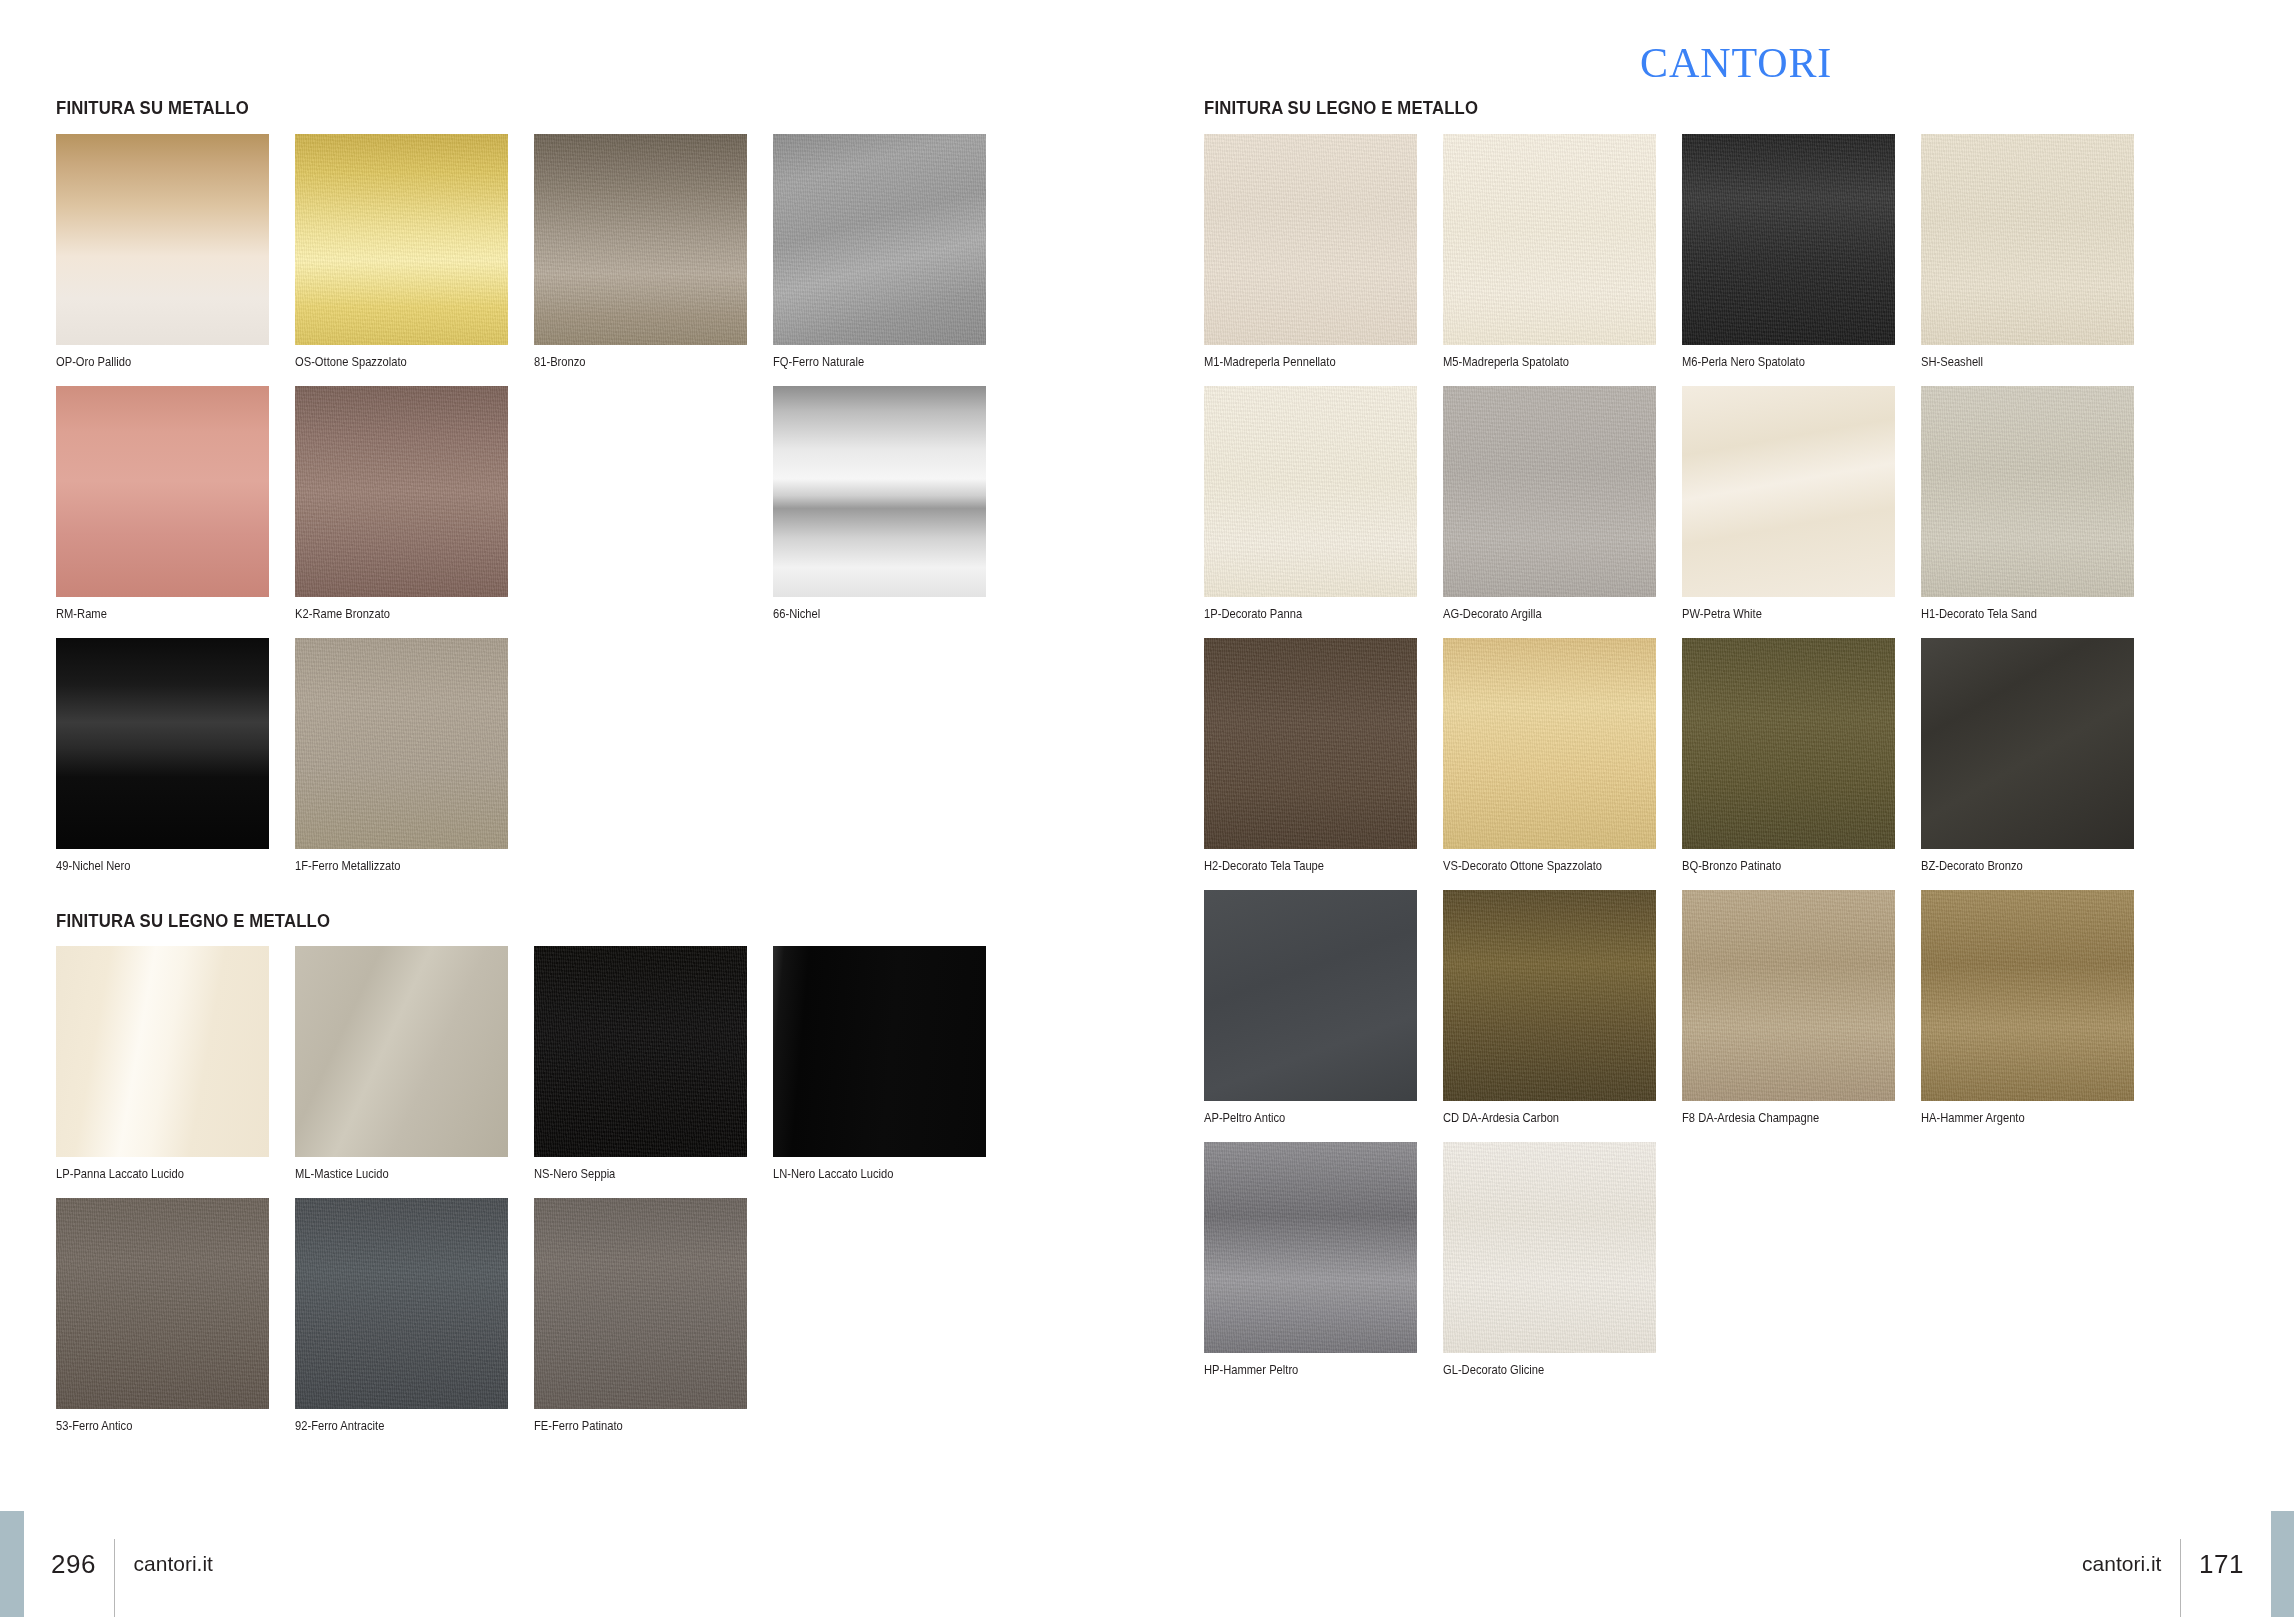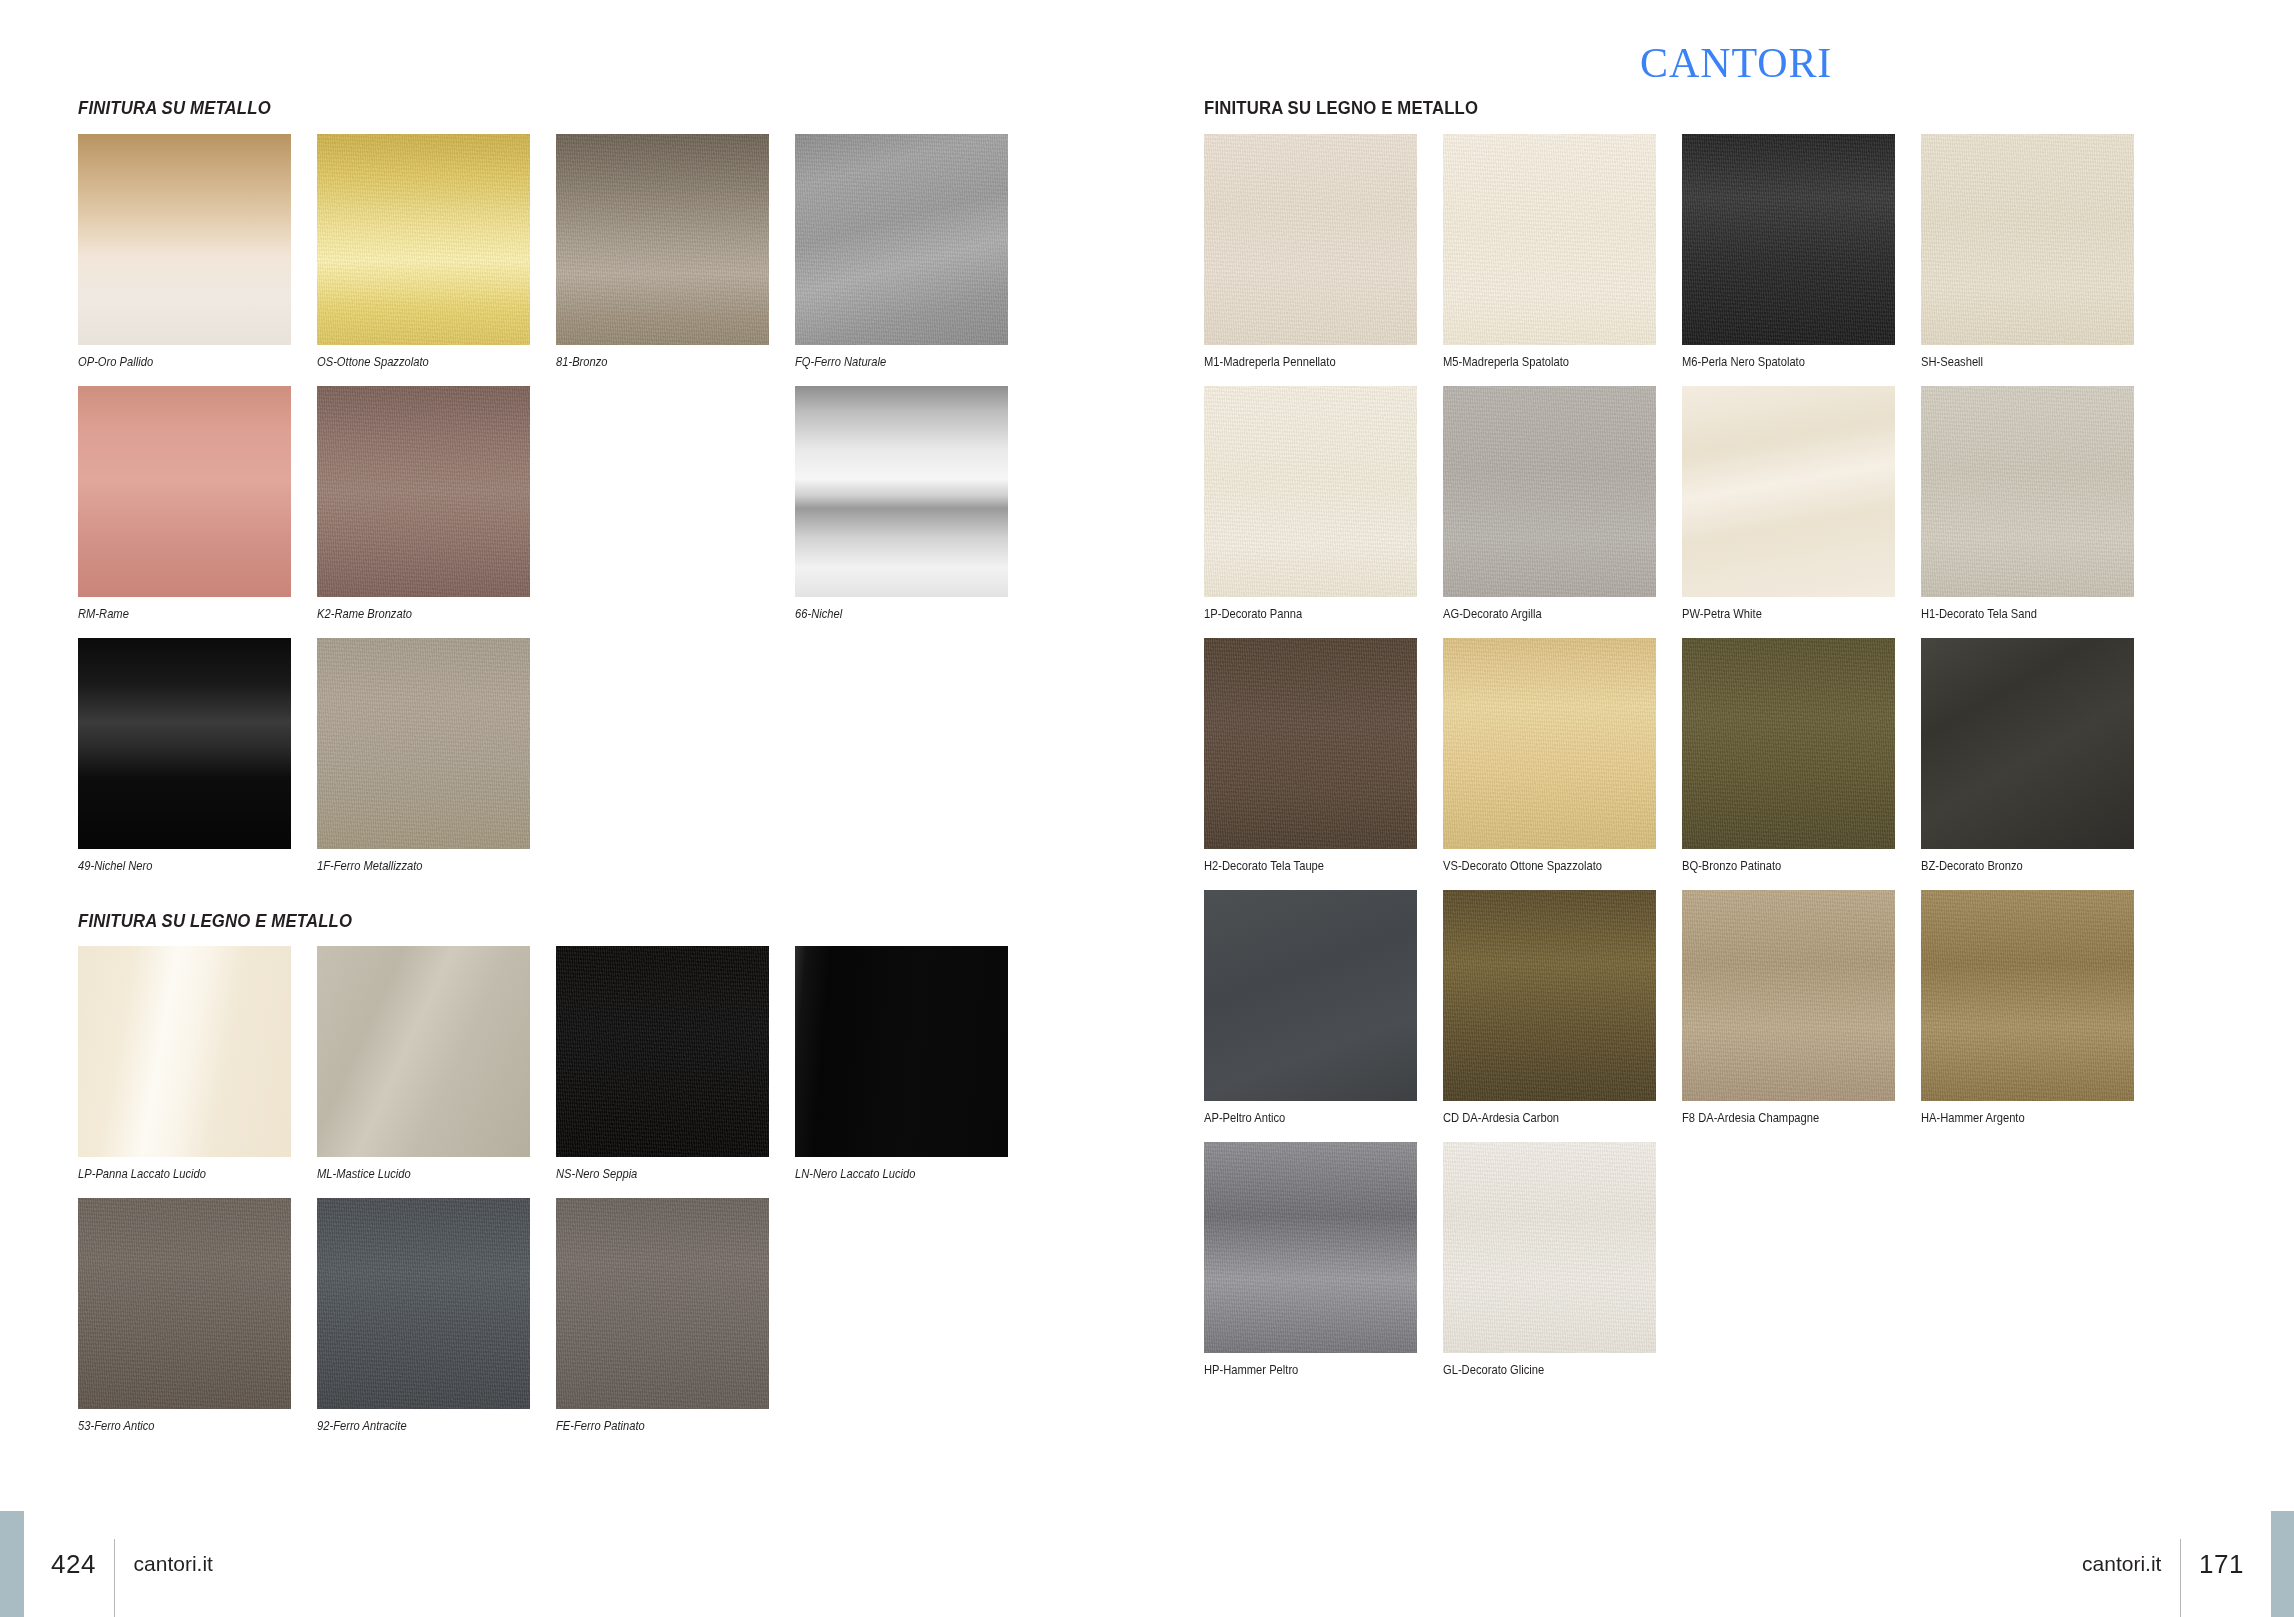--- a/index.html
+++ b/index.html
@@ -25,21 +25,21 @@
     color: #3b82f6;
     font-weight: 400;
   }
 
   
   .col {
     position: absolute;
     top: 97px;
     width: 1006px;
   }
-  .col-left  { left: 78px; font-style: italic; }
+  .col-left  { left: 56px; }
   .col-right { left: 1204px; }
 
   .section-title {
     font-family: "Liberation Sans Narrow", "Liberation Sans", sans-serif;
     font-size: 19px;
     font-weight: 700;
     letter-spacing: 0.2px;
     color: #231f20;
     transform: scaleX(0.88);
     transform-origin: left center;
@@ -288,21 +288,21 @@
           <div class="sw" style="background: linear-gradient(rgb(241, 237, 230) 0%, rgb(234, 229, 219) 35%, rgb(239, 235, 227) 65%, rgb(231, 226, 216) 100%);"></div>
           <div class="cap">GL-Decorato Glicine</div>
         </div>
       </div>
     </div>
 
   <div class="footer-bar-left"></div>
   <div class="footer-bar-right"></div>
 
   <div class="folio folio-left">
-    <span class="folio-num">424</span>
+    <span class="folio-num">296</span>
     <span class="folio-rule"></span>
     <span class="folio-site">cantori.it</span>
   </div>
 
   <div class="folio folio-right">
     <span class="folio-site">cantori.it</span>
     <span class="folio-rule"></span>
     <span class="folio-num">171</span>
   </div>
 

